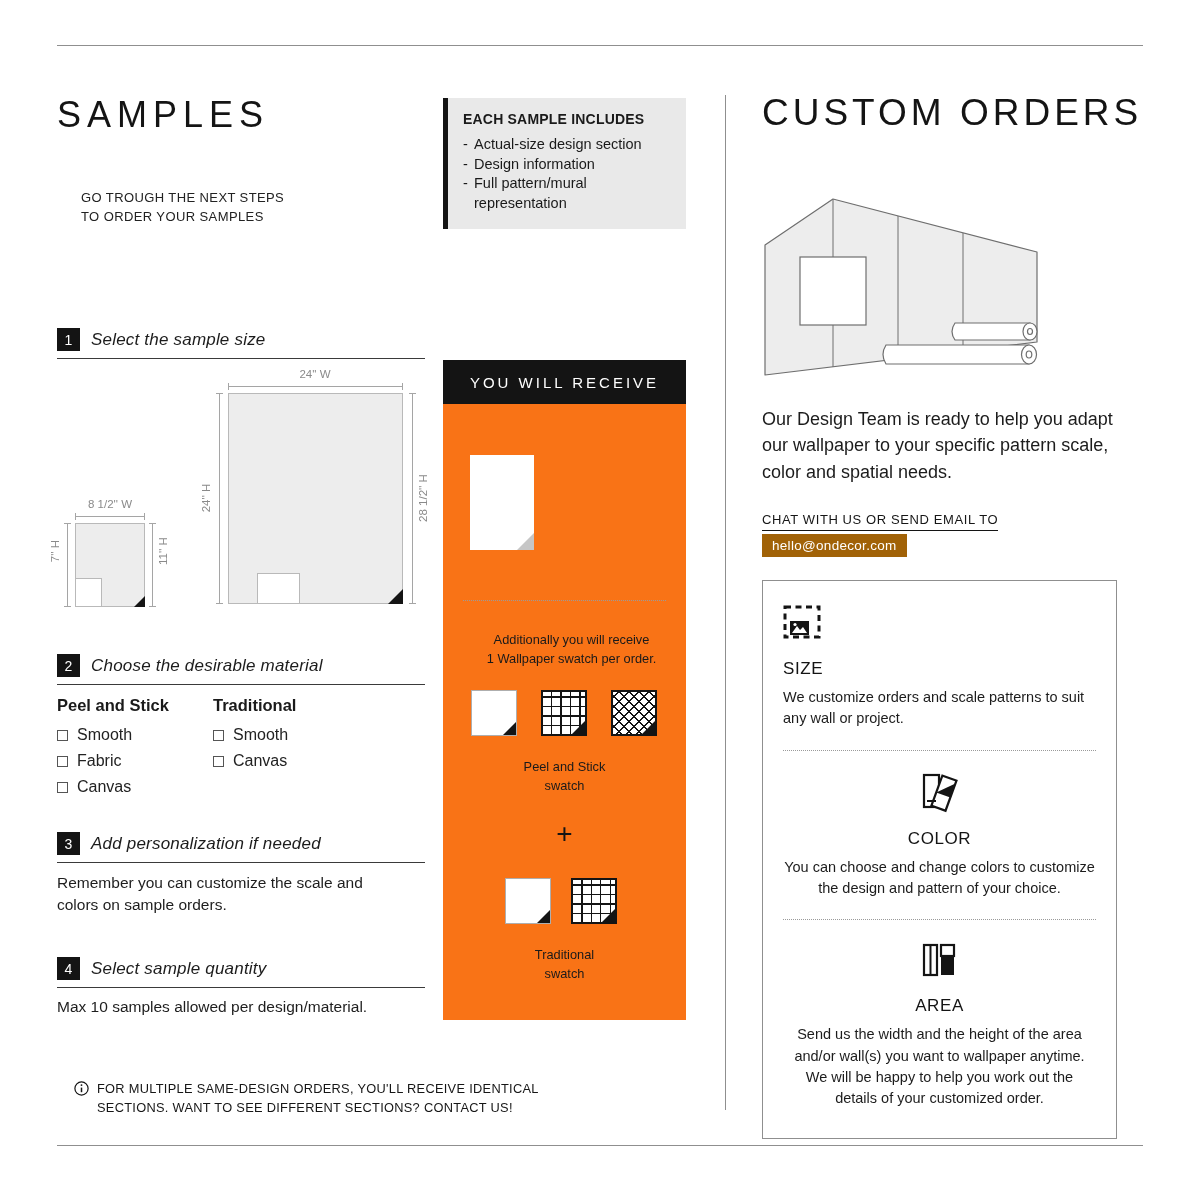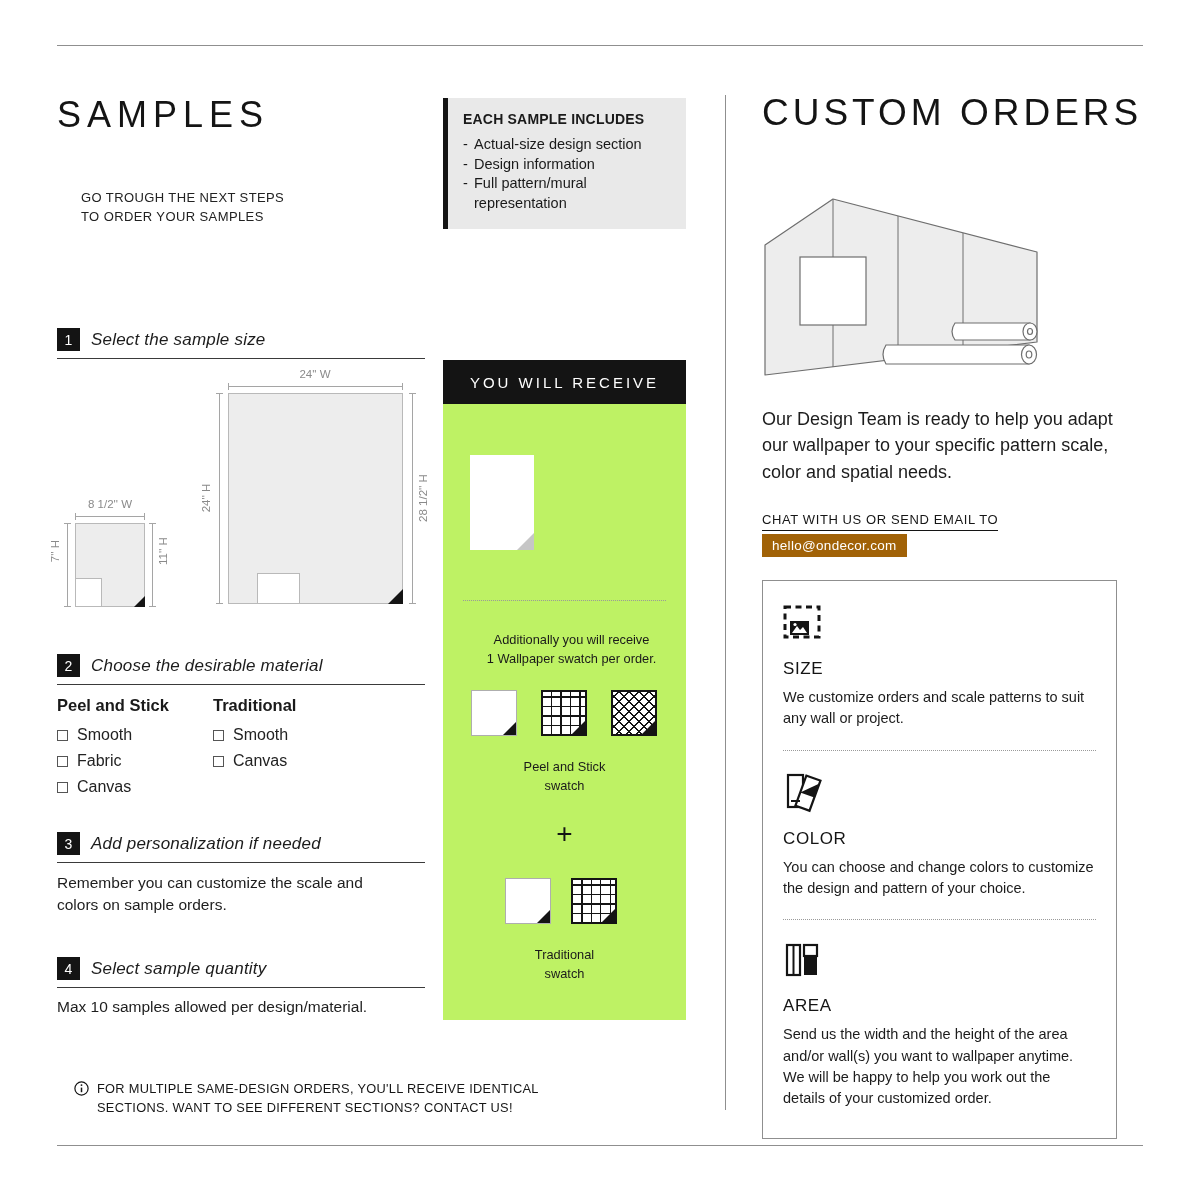--- a/index.html
+++ b/index.html
@@ -38,21 +38,21 @@
   .mat-col { position:absolute; }
   .mat-title { font-weight:700; font-size:16.5px; margin-bottom:11px; }
   .mat-opt { display:flex; align-items:center; gap:9px; font-size:16px; margin-bottom:8px; color:#222; }
   .cb { width:11px; height:11px; border:1.3px solid #555; display:inline-block; flex:0 0 auto; background:#fff; }
 
   .body-text { position:absolute; font-size:15.5px; line-height:1.42; color:#1e1e1e; }
 
   .footnote { position:absolute; left:74px; top:1080px; width:475px; display:flex; gap:8px; font-size:12.8px; line-height:1.45; letter-spacing:0.3px; color:#161616; }
   .footnote svg { flex:0 0 auto; margin-top:1px; }
 
-  .panel { position:absolute; left:443px; top:360px; width:243px; height:660px; background:#bef264; }
+  .panel { position:absolute; left:443px; top:360px; width:243px; height:660px; background:#f97316; }
   .panel-head { height:44px; background:#141414; color:#fff; display:flex; align-items:center; justify-content:center; font-size:15px; letter-spacing:3px; white-space:nowrap; }
   .sheet-icon { position:absolute; left:27px; top:95px; width:64px; height:95px; background:#fff; }
   .sheet-icon .fold { background:#c6c6c6; width:17px; height:17px; right:0; bottom:0; }
   .samples-text { position:absolute; left:113px; top:110px; width:120px; font-size:12.8px; line-height:1.4; }
   .dotrule { position:absolute; left:20px; right:20px; border-top:1px dotted #9a9a9a; }
   .addl { position:absolute; left:24px; right:10px; top:270px; text-align:center; font-size:12.8px; line-height:1.5; white-space:pre-line; }
   .swatch { position:absolute; width:46px; height:46px; background:#fff; }
   .swatch.plain { border:1px solid #aeaeae; }
   .swatch.grid { border:2px solid #141414;
     background-image:
@@ -65,21 +65,21 @@
   .swatch .fold { width:13px; height:13px; right:0; bottom:0; }
   .swatch-label { position:absolute; left:0; right:0; text-align:center; font-size:12.8px; line-height:1.45; white-space:pre-line; }
   .plus { position:absolute; left:0; right:0; text-align:center; font-size:28px; font-weight:300; color:#141414; }
 
   .custom-body { position:absolute; left:762px; top:406px; width:360px; font-size:18px; line-height:1.47; color:#1c1c1c; }
   .chat { position:absolute; left:762px; top:512px; font-size:13px; letter-spacing:0.6px; border-bottom:1px solid #141414; padding-bottom:3px; color:#161616; }
   .email { position:absolute; left:762px; top:534px; background:#a16207; color:#fff; font-size:13.5px; padding:4px 10px; letter-spacing:0.3px; cursor:pointer; }
 
   .features { position:absolute; left:762px; top:580px; width:355px; border:1px solid #8f8f8f; padding:24px 20px 8px; }
   .feature { padding-bottom:20px; }
-  .feature + .feature { border-top:1px dotted #9a9a9a; padding-top:20px; }
+  .feature + .feature { border-top:1px dotted #9a9a9a; padding-top:20px;text-align:center; }
   .f-name { font-size:17px; letter-spacing:0.6px; margin:12px 0 8px; color:#141414; }
   .f-desc { font-size:14.5px; line-height:1.47; color:#1c1c1c; }
 
   .house { position:absolute; left:758px; top:192px; }
 </style>
 </head>
 <body>
 
 <div id="canvas">
 

